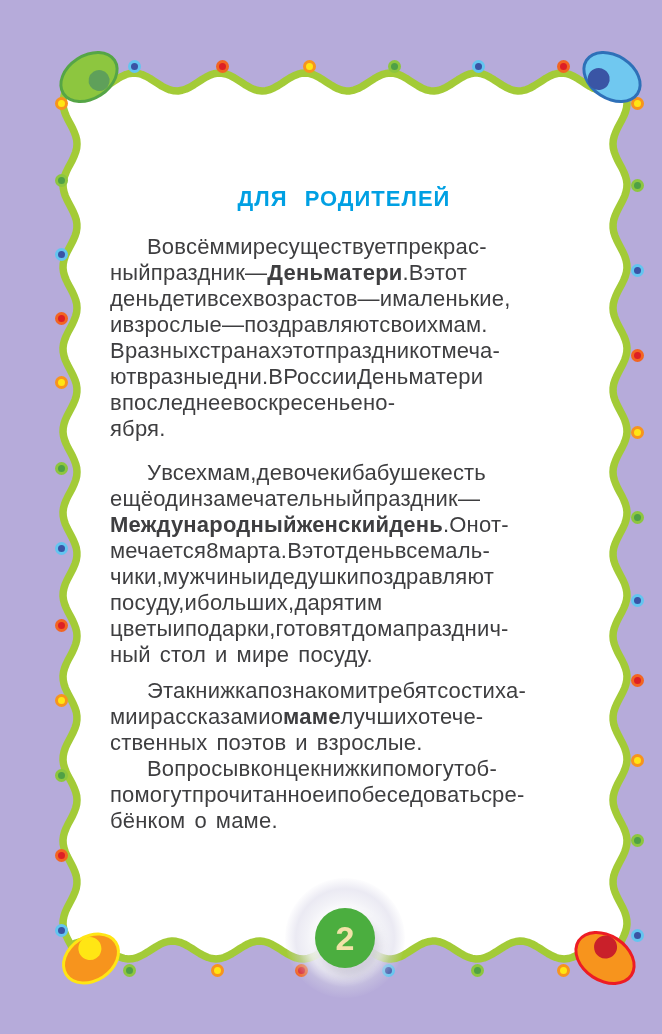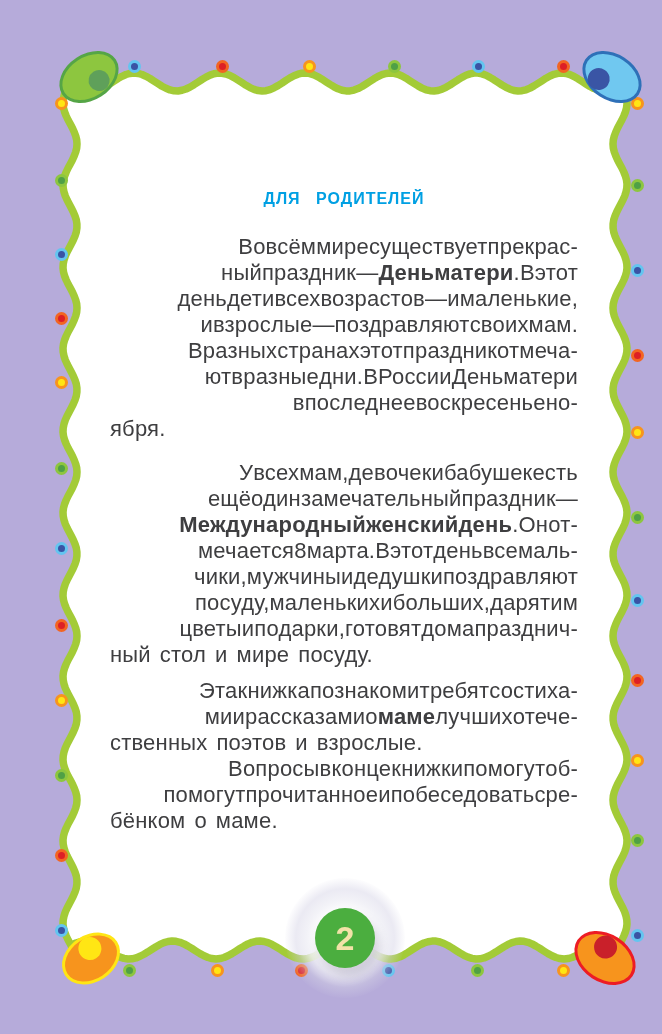--- a/index.html
+++ b/index.html
@@ -18,37 +18,37 @@
   .dot-in{border-radius:50%;width:7px;height:7px;}
   .corner{position:absolute;z-index:4;border-radius:50%;}
   .corner-inner{position:absolute;border-radius:50%;}
   .content{
     position:absolute;left:110px;top:186px;width:468px;z-index:5;
     color:#3E3E40;
   }
   .title{
     text-align:center;
     font-weight:700;
-    font-size:16px;
+    font-size:22px;
     letter-spacing:1px;
     word-spacing:10px;
     margin-bottom:22px;
     line-height:26px;
   }
   .para{margin:0;}
   .para:nth-child(1){margin-bottom:18px;}
   .para:nth-child(2){margin-bottom:10px;}
   .line{
     display:flex;
     line-height:26px;
     font-size:22px;
     letter-spacing:0.2px;
     white-space:pre;
   }
-  .line.j{justify-content:flex-end;}
+  .line.j{justify-content:flex-start;}
   .line.l{justify-content:flex-start;gap:9px;}
   .line.indent{padding-left:37px;}
   .b{font-weight:700;}
   .badge-glow{
     position:absolute;z-index:6;
     left:285px;top:878px;width:120px;height:120px;
     background:radial-gradient(circle,
       rgba(255,255,255,1) 30%,
       rgba(240,240,246,0.85) 45%,
       rgba(210,208,228,0.45) 58%,
@@ -206,21 +206,21 @@
           <div class="line j"><span class="w"><span>ют</span></span><span class="w"><span>в</span></span><span class="w"><span>разные</span></span><span class="w"><span>дни.</span></span><span class="w"><span>В</span></span><span class="w"><span>России</span></span><span class="w"><span>День</span></span><span class="w"><span>матери</span></span></div>
           <div class="line j"><span class="w"><span>в</span></span><span class="w"><span>последнее</span></span><span class="w"><span>воскресенье</span></span><span class="w"><span>но-</span></span></div>
           <div class="line l"><span class="w"><span>ября.</span></span></div>
         </div>
         <div class="para">
           <div class="line j indent"><span class="w"><span>У</span></span><span class="w"><span>всех</span></span><span class="w"><span>мам,</span></span><span class="w"><span>девочек</span></span><span class="w"><span>и</span></span><span class="w"><span>бабушек</span></span><span class="w"><span>есть</span></span></div>
           <div class="line j"><span class="w"><span>ещё</span></span><span class="w"><span>один</span></span><span class="w"><span>замечательный</span></span><span class="w"><span>праздник</span></span><span class="w"><span>—</span></span></div>
           <div class="line j"><span class="w"><span class="b">Международный</span></span><span class="w"><span class="b">женский</span></span><span class="w"><span class="b">день</span><span>.</span></span><span class="w"><span>Он</span></span><span class="w"><span>от-</span></span></div>
           <div class="line j"><span class="w"><span>мечается</span></span><span class="w"><span>8</span></span><span class="w"><span>марта.</span></span><span class="w"><span>В</span></span><span class="w"><span>этот</span></span><span class="w"><span>день</span></span><span class="w"><span>все</span></span><span class="w"><span>маль-</span></span></div>
           <div class="line j"><span class="w"><span>чики,</span></span><span class="w"><span>мужчины</span></span><span class="w"><span>и</span></span><span class="w"><span>дедушки</span></span><span class="w"><span>поздравляют</span></span></div>
-          <div class="line j"><span class="w"><span>посуду,</span></span><span class="w"><span>маленьких</span></span><span class="w"><span>и</span></span><span class="w"><span>больших,</span></span><span class="w"><span>дарят</span></span><span class="w"><span>им</span></span></div>
+          <div class="line j"><span class="w"><span>посуду,</span></span><span class="w"><span>и</span></span><span class="w"><span>больших,</span></span><span class="w"><span>дарят</span></span><span class="w"><span>им</span></span></div>
           <div class="line j"><span class="w"><span>цветы</span></span><span class="w"><span>и</span></span><span class="w"><span>подарки,</span></span><span class="w"><span>готовят</span></span><span class="w"><span>дома</span></span><span class="w"><span>празднич-</span></span></div>
           <div class="line l"><span class="w"><span>ный</span></span><span class="w"><span>стол</span></span><span class="w"><span>и</span></span><span class="w"><span>мире</span></span><span class="w"><span>посуду.</span></span></div>
         </div>
         <div class="para">
           <div class="line j indent"><span class="w"><span>Эта</span></span><span class="w"><span>книжка</span></span><span class="w"><span>познакомит</span></span><span class="w"><span>ребят</span></span><span class="w"><span>со</span></span><span class="w"><span>стиха-</span></span></div>
           <div class="line j"><span class="w"><span>ми</span></span><span class="w"><span>и</span></span><span class="w"><span>рассказами</span></span><span class="w"><span>о</span></span><span class="w"><span class="b">маме</span></span><span class="w"><span>лучших</span></span><span class="w"><span>отече-</span></span></div>
           <div class="line l"><span class="w"><span>ственных</span></span><span class="w"><span>поэтов</span></span><span class="w"><span>и</span></span><span class="w"><span>взрослые.</span></span></div>
         </div>
         <div class="para">
           <div class="line j indent"><span class="w"><span>Вопросы</span></span><span class="w"><span>в</span></span><span class="w"><span>конце</span></span><span class="w"><span>книжки</span></span><span class="w"><span>помогут</span></span><span class="w"><span>об-</span></span></div>

